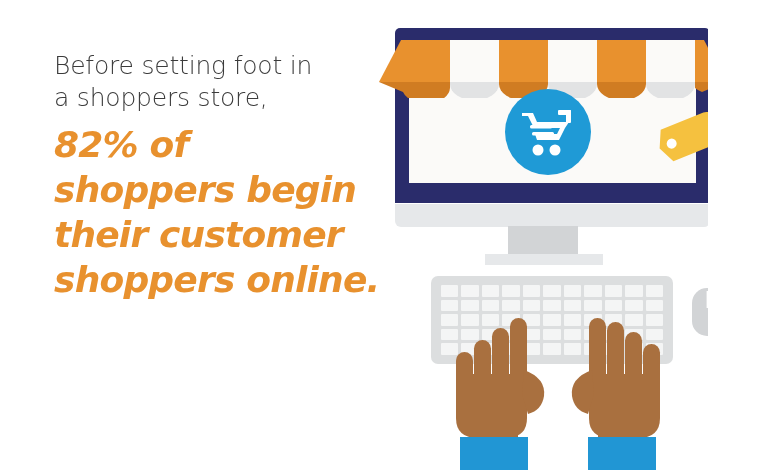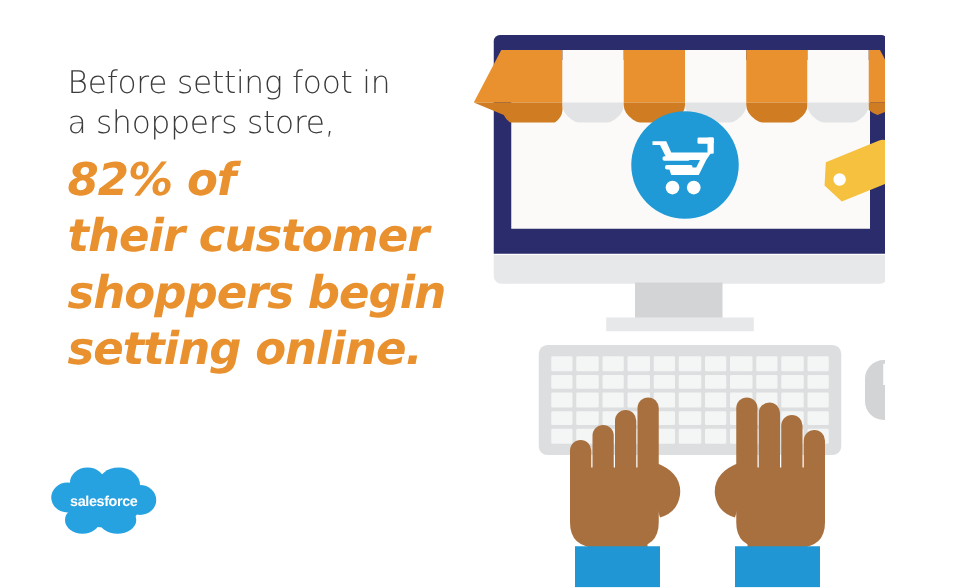--- a/index.html
+++ b/index.html
@@ -188,40 +188,26 @@
 </head>
 <body>
 
 <div id="infographic">
 
   <div class="text-panel">
     <div class="lead-line">Before setting foot in</div>
     <div class="lead-line">a shoppers store,</div>
     <div class="stat-block">
       <div class="stat-line">82% of</div>
+      <div class="stat-line">shoppers begin</div>
       <div class="stat-line">their customer</div>
-      <div class="stat-line">shoppers begin</div>
-      <div class="stat-line">setting online.</div>
+      <div class="stat-line">shoppers online.</div>
     </div>
   </div>
 
-  <div class="sf-logo">
-    <svg width="86" height="58" viewBox="0 0 86 58">
-      <g fill="#27a2e0">
-        <ellipse cx="30" cy="14" rx="14" ry="12"></ellipse>
-        <ellipse cx="55" cy="16" rx="17" ry="14"></ellipse>
-        <ellipse cx="14" cy="26" rx="13" ry="12"></ellipse>
-        <ellipse cx="72" cy="28" rx="13" ry="12"></ellipse>
-        <ellipse cx="43" cy="31" rx="30" ry="19"></ellipse>
-        <ellipse cx="26" cy="44" rx="14" ry="11"></ellipse>
-        <ellipse cx="54" cy="44" rx="15" ry="11"></ellipse>
-      </g>
-      <text x="43" y="33" text-anchor="middle" fill="#ffffff" font-family="Liberation Sans, sans-serif" font-size="11.5" font-weight="bold" letter-spacing="-0.3">salesforce</text>
-    </svg>
-  </div>
 
   <div class="monitor">
     <div class="monitor-frame"></div>
     <div class="monitor-screen"></div>
     <div class="monitor-chin"></div>
     <div class="monitor-neck"></div>
     <div class="monitor-base"></div>
   </div>
 
   <div class="awning">

